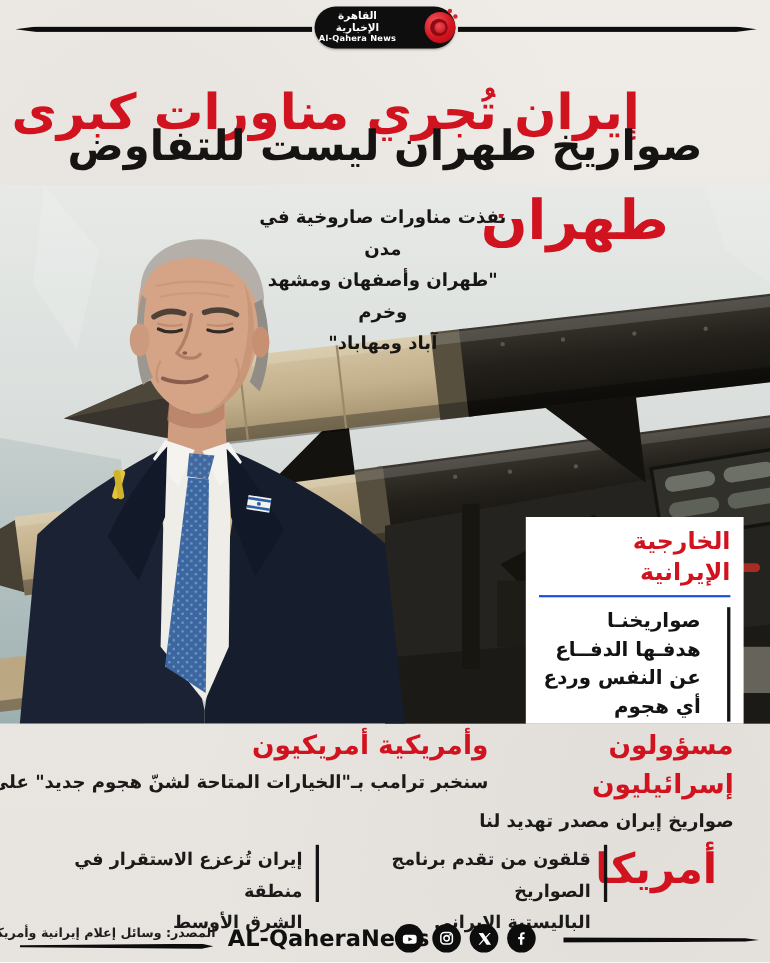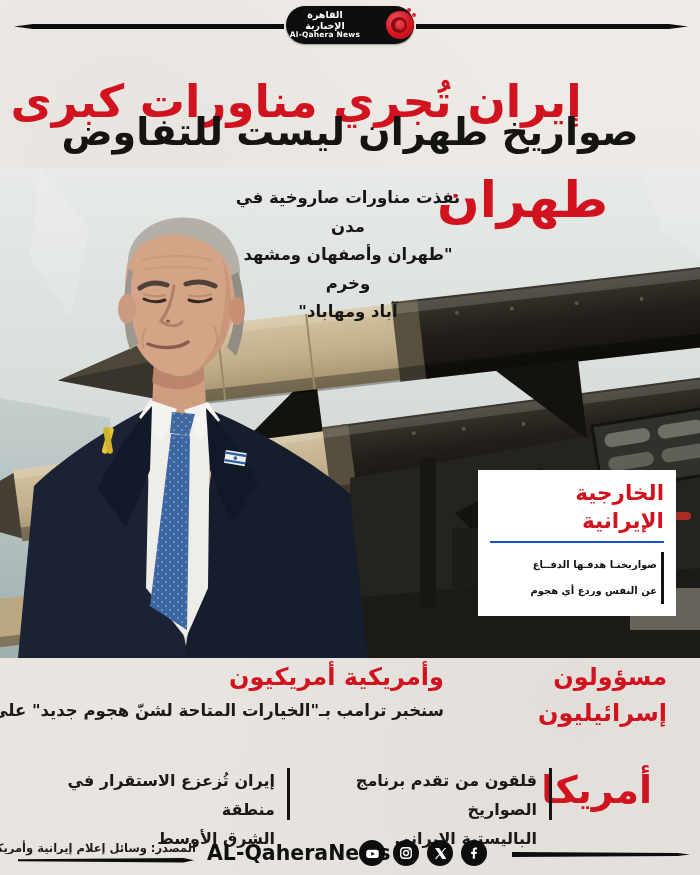--- a/index.html
+++ b/index.html
@@ -42,22 +42,22 @@
   .photo svg{position:absolute;inset:0;}
   .tehran-label{position:absolute;top:2px;right:92px;direction:rtl;
     font-size:50px;font-weight:800;color:#d11320;line-height:60px;}
   .tehran-text{position:absolute;top:16px;right:226px;width:252px;direction:rtl;text-align:center;
     font-size:16.5px;font-weight:700;color:#181614;line-height:28.5px;}
   
   .ministry-box{position:absolute;top:302px;right:24px;width:174px;background:#ffffff;
     padding:9px 12px 12px;direction:rtl;}
   .ministry-title{color:#d11320;font-size:21.5px;font-weight:800;text-align:right;
     padding-bottom:6px;border-bottom:2px solid #1d4ed8;margin-bottom:9px;line-height:28px;}
-  .quote{border-right:3px solid #141414;padding-right:4px;margin-bottom:9px;
-    font-size:10px;font-weight:700;color:#141312;line-height:26px;text-align:right;}
+  .quote{border-right:3px solid #141414;padding-right:24px;margin-bottom:9px;
+    font-size:18px;font-weight:700;color:#141312;line-height:26px;text-align:right;}
   .quote:last-child{margin-bottom:0;}
   
   .off{position:absolute;direction:rtl;text-align:right;}
   .off-il{top:659px;right:33px;width:250px;}
   .off-us{top:659px;right:256px;width:440px;}
   .off-title{color:#d11320;font-size:24px;font-weight:800;line-height:36px;}
   .off-body{color:#1b1a19;font-size:16.5px;font-weight:700;line-height:24px;margin-top:4px;white-space:nowrap;}
   
   .america-title{position:absolute;top:760px;right:48px;direction:rtl;
     font-size:38px;font-weight:800;color:#d11320;line-height:60px;}
@@ -264,20 +264,21 @@
       <div class="quote">
         <div>صواريخنـا هدفـها الدفــاع</div>
         <div>عن النفس وردع أي هجوم</div>
       </div>
 
     </div>
   </div>
 
   <div class="off off-il">
     <div class="off-title">مسؤولون إسرائيليون</div>
+    <div class="off-body">صواريخ إيران مصدر تهديد لنا</div>
   </div>
   <div class="off off-us">
     <div class="off-title">وأمريكية أمريكيون</div>
     <div class="off-body">سنخبر ترامب بـ"الخيارات المتاحة لشنّ هجوم جديد" على إيران</div>
   </div>
 
   <div class="america-title">أمريكا</div>
   <div class="vdiv vdiv1"></div>
   <div class="america-p america-p1">
     <div>قلقون من تقدم برنامج الصواريخ</div>

